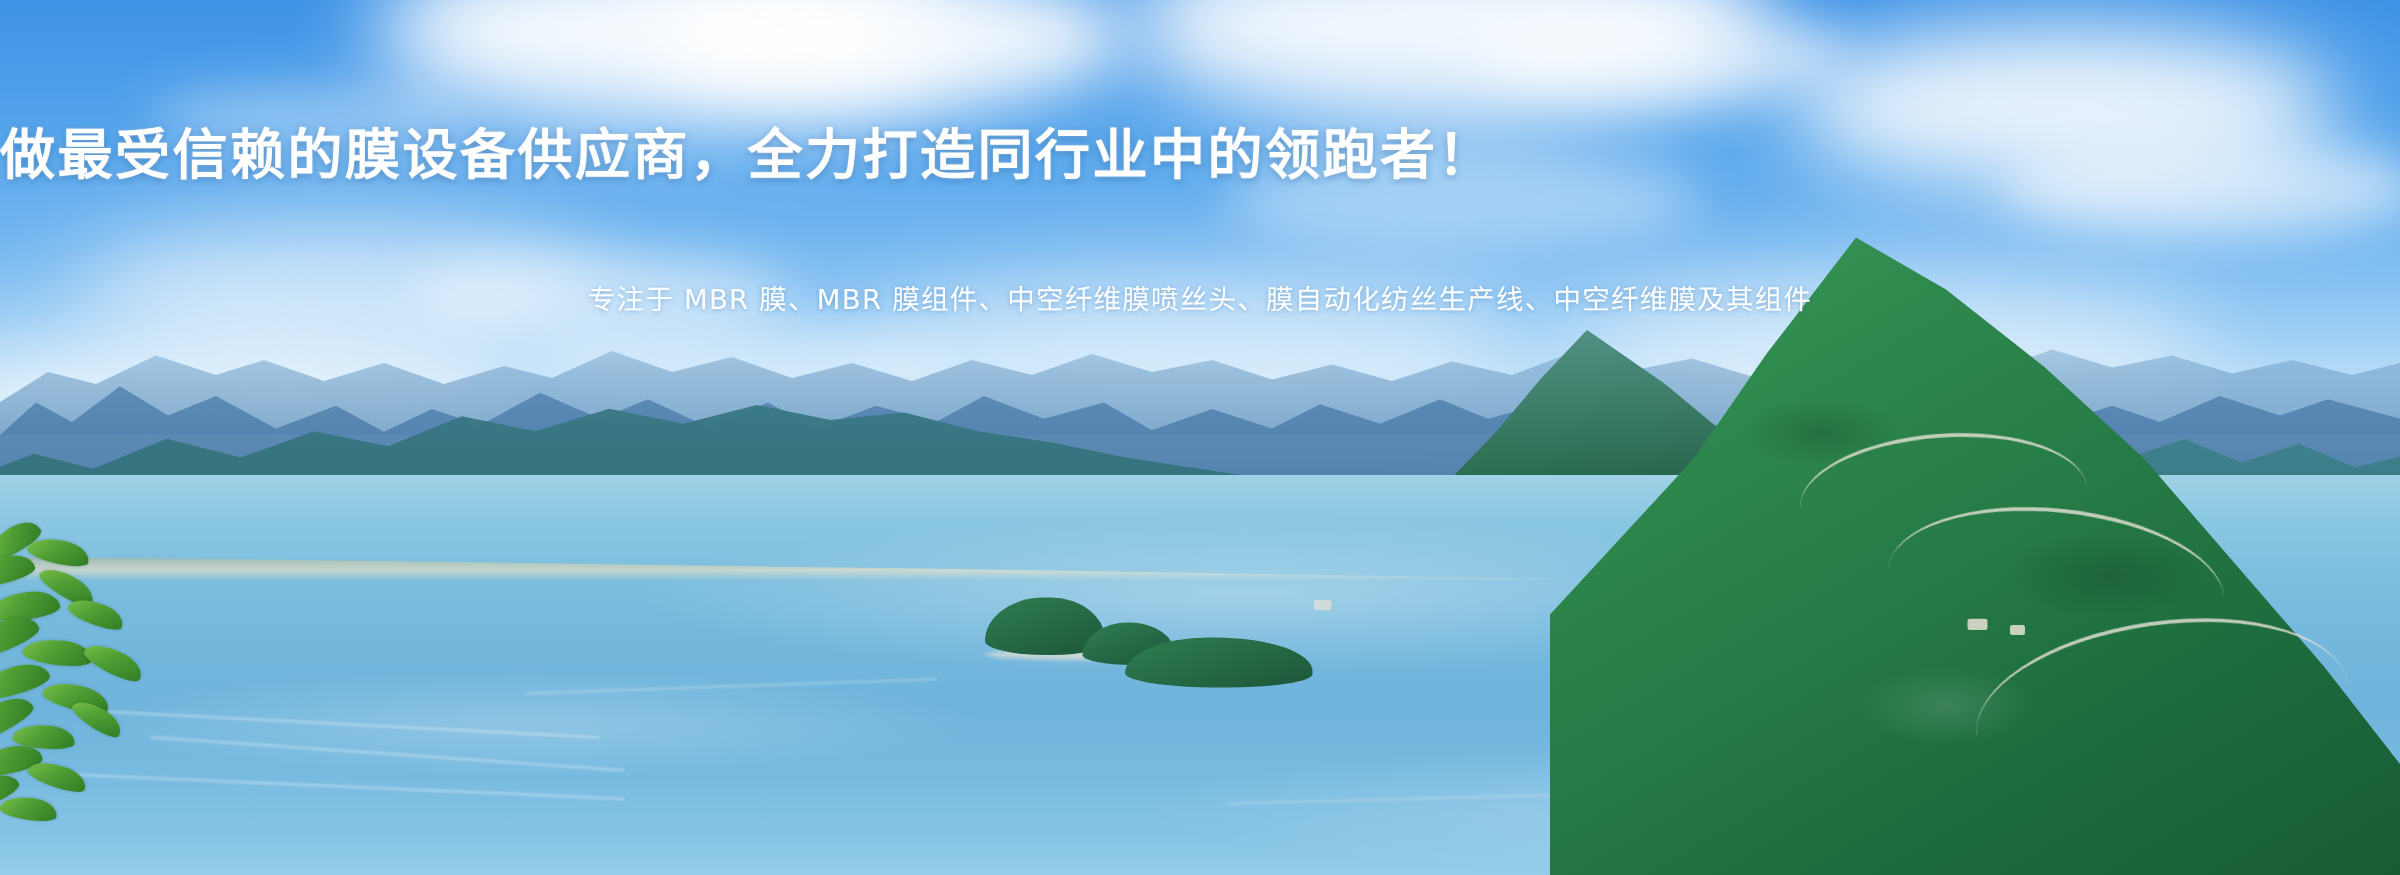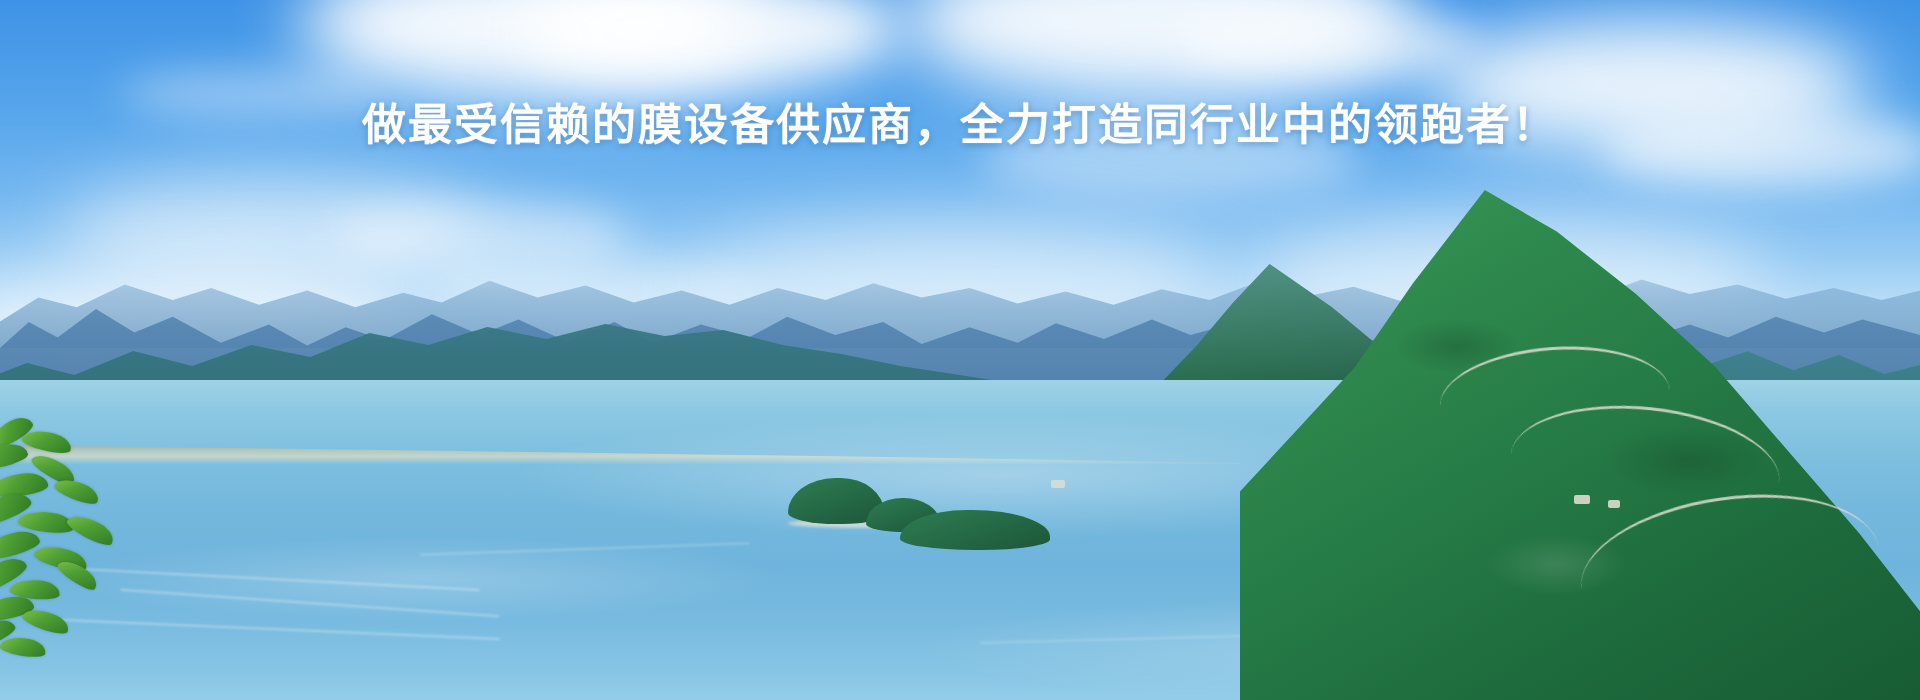--- a/index.html
+++ b/index.html
@@ -189,21 +189,20 @@
     box-shadow:0 0 3px rgba(0,0,0,.18);
   }
 
   
   .overlay{
     position:absolute;left:0;top:0;width:1920px;height:700px;
     pointer-events:none;
   }
   .headline{
     position:absolute;top:100px;left:0;width:1920px;
-    text-align:center;
     font-size:44px;
     font-weight:bold;
     letter-spacing:2px;
     color:#ffffff;
     line-height:1.12;
     text-shadow:0 2px 6px rgba(30,90,150,.45), 0 0 2px rgba(255,255,255,.5);
     font-family:"DejaVu Sans","Liberation Sans",sans-serif;
     pointer-events:auto;
   }
   .subline{
@@ -314,17 +313,18 @@
     <div class="leaf" style="left:8px;top:182px;width:56px;height:21px;transform:rotate(-10deg);"></div>
     <div class="leaf" style="left:52px;top:196px;width:48px;height:18px;transform:rotate(20deg);"></div>
     <div class="leaf" style="left:-6px;top:208px;width:52px;height:20px;transform:rotate(-22deg);"></div>
     <div class="leaf" style="left:30px;top:222px;width:46px;height:18px;transform:rotate(10deg);"></div>
   </div>
 
   <div class="overlay">
 
     <div class="headline">做最受信赖的膜设备供应商，全力打造同行业中的领跑者！</div>
 
+    <div class="subline">专注于 MBR 膜、MBR 膜组件、中空纤维膜喷丝头、膜自动化纺丝生产线、中空纤维膜及其组件</div>
 
 
   </div>
 
 </div>
 
 </body></html>

